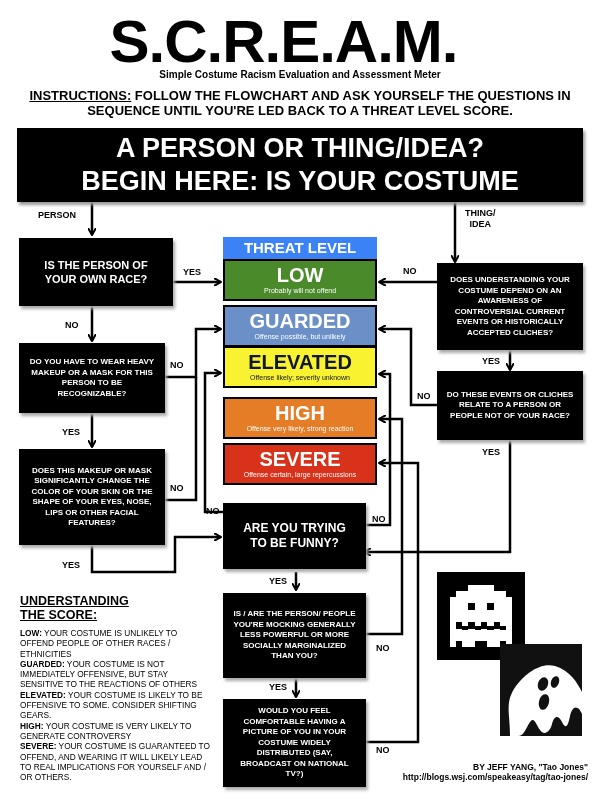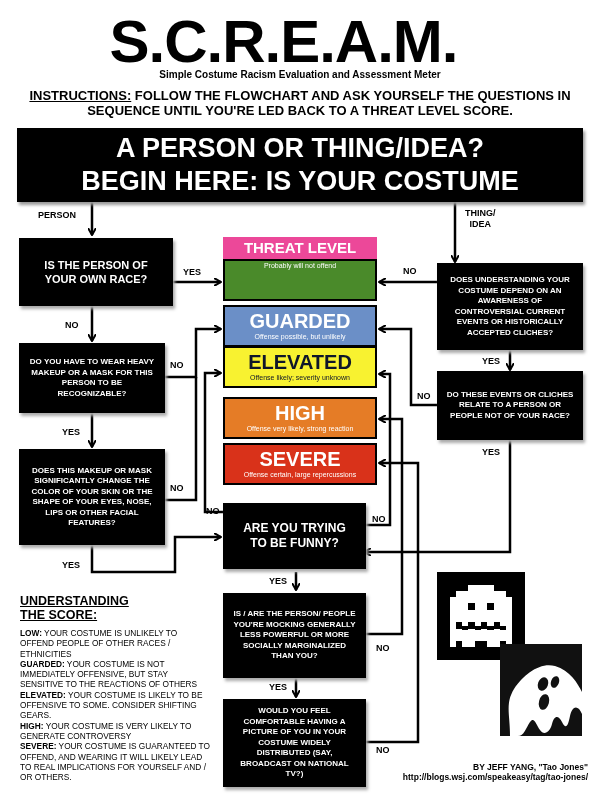--- a/index.html
+++ b/index.html
@@ -5,21 +5,21 @@
   html,body{margin:0;padding:0;background:#fff;}
   body{width:600px;height:800px;position:relative;overflow:hidden;font-family:"Liberation Sans",sans-serif;color:#000;}
   .abs{position:absolute;}
   .title{left:0;width:567px;top:14px;text-align:center;font-weight:bold;font-size:60px;line-height:56px;letter-spacing:-1px;}
   .subtitle{left:0;width:600px;top:69px;text-align:center;font-weight:bold;font-size:10px;}
   .instructions{left:20px;width:560px;top:88px;text-align:center;font-weight:bold;font-size:13px;line-height:15px;}
   .instructions u{text-decoration:underline;text-align:right;}
   .begin{left:17px;top:128px;width:566px;height:74px;background:#000;color:#fff;font-weight:bold;font-size:27px;line-height:33px;text-align:center;display:flex;align-items:center;justify-content:center;box-shadow:2px 3px 3px #999;}
   .box{background:#000;color:#fff;font-weight:bold;text-align:center;display:flex;align-items:center;justify-content:center;box-shadow:2px 3px 3px #aaa;}
   .lbl{font-weight:bold;font-size:9px;line-height:11px;}
-  .tl-header{left:223px;top:237px;width:154px;height:22px;background:#ec4899;color:#fff;font-weight:bold;font-size:15px;line-height:22px;text-align:center;}
+  .tl-header{left:223px;top:237px;width:154px;height:22px;background:#3b82f6;color:#fff;font-weight:bold;font-size:15px;line-height:22px;text-align:center;}
   .tl{left:223px;width:154px;height:42px;border:2px solid #000;box-sizing:border-box;text-align:center;}
   .tl .nm{font-weight:bold;font-size:20px;line-height:22px;display:block;margin-top:3px;}
   .tl .ds{font-size:7px;line-height:9px;display:block;}
   .score{left:20px;top:594px;width:190px;font-size:8.3px;line-height:10.3px;}
   .score h3{margin:0 0 6px 0;font-size:12.5px;line-height:14px;text-decoration:underline;font-weight:bold;}
   .score p{margin:0;}
   .score b{font-weight:bold;}
   .credit{right:12px;top:762px;text-align:right;font-weight:bold;font-size:8.5px;line-height:10px;}
   svg.lines{position:absolute;left:0;top:0;}
 </style>
@@ -98,20 +98,21 @@
 <div class="abs box" style="left:19px;top:343px;width:146px;height:70px;font-size:8px;line-height:10.5px;padding:0 8px;box-sizing:border-box;">DO YOU HAVE TO WEAR HEAVY MAKEUP OR A MASK FOR THIS PERSON TO BE RECOGNIZABLE?</div>
 <div class="abs lbl" style="left:170px;top:360px;">NO</div>
 <div class="abs lbl" style="left:62px;top:427px;">YES</div>
 
 <div class="abs box" style="left:19px;top:449px;width:146px;height:96px;font-size:8px;line-height:10.5px;padding:16px 8px;box-sizing:border-box;">DOES THIS MAKEUP OR MASK SIGNIFICANTLY CHANGE THE COLOR OF YOUR SKIN OR THE SHAPE OF YOUR EYES, NOSE, LIPS OR OTHER FACIAL FEATURES?</div>
 <div class="abs lbl" style="left:170px;top:483px;">NO</div>
 <div class="abs lbl" style="left:62px;top:560px;">YES</div>
 
 <div class="abs tl-header">THREAT LEVEL</div>
 <div class="abs tl" style="top:259px;background:#4a8a2a;color:#fff;">
+  <span class="nm">LOW</span>
   <span class="ds">Probably will not offend</span>
 </div>
 <div class="abs tl" style="top:305px;background:#6b8fc7;color:#fff;">
   <span class="nm">GUARDED</span>
   <span class="ds">Offense possible, but unlikely</span>
 </div>
 <div class="abs tl" style="top:346px;background:#f8f230;color:#0f172a;">
   <span class="nm">ELEVATED</span>
   <span class="ds">Offense likely; severity unknown</span>
 </div>

